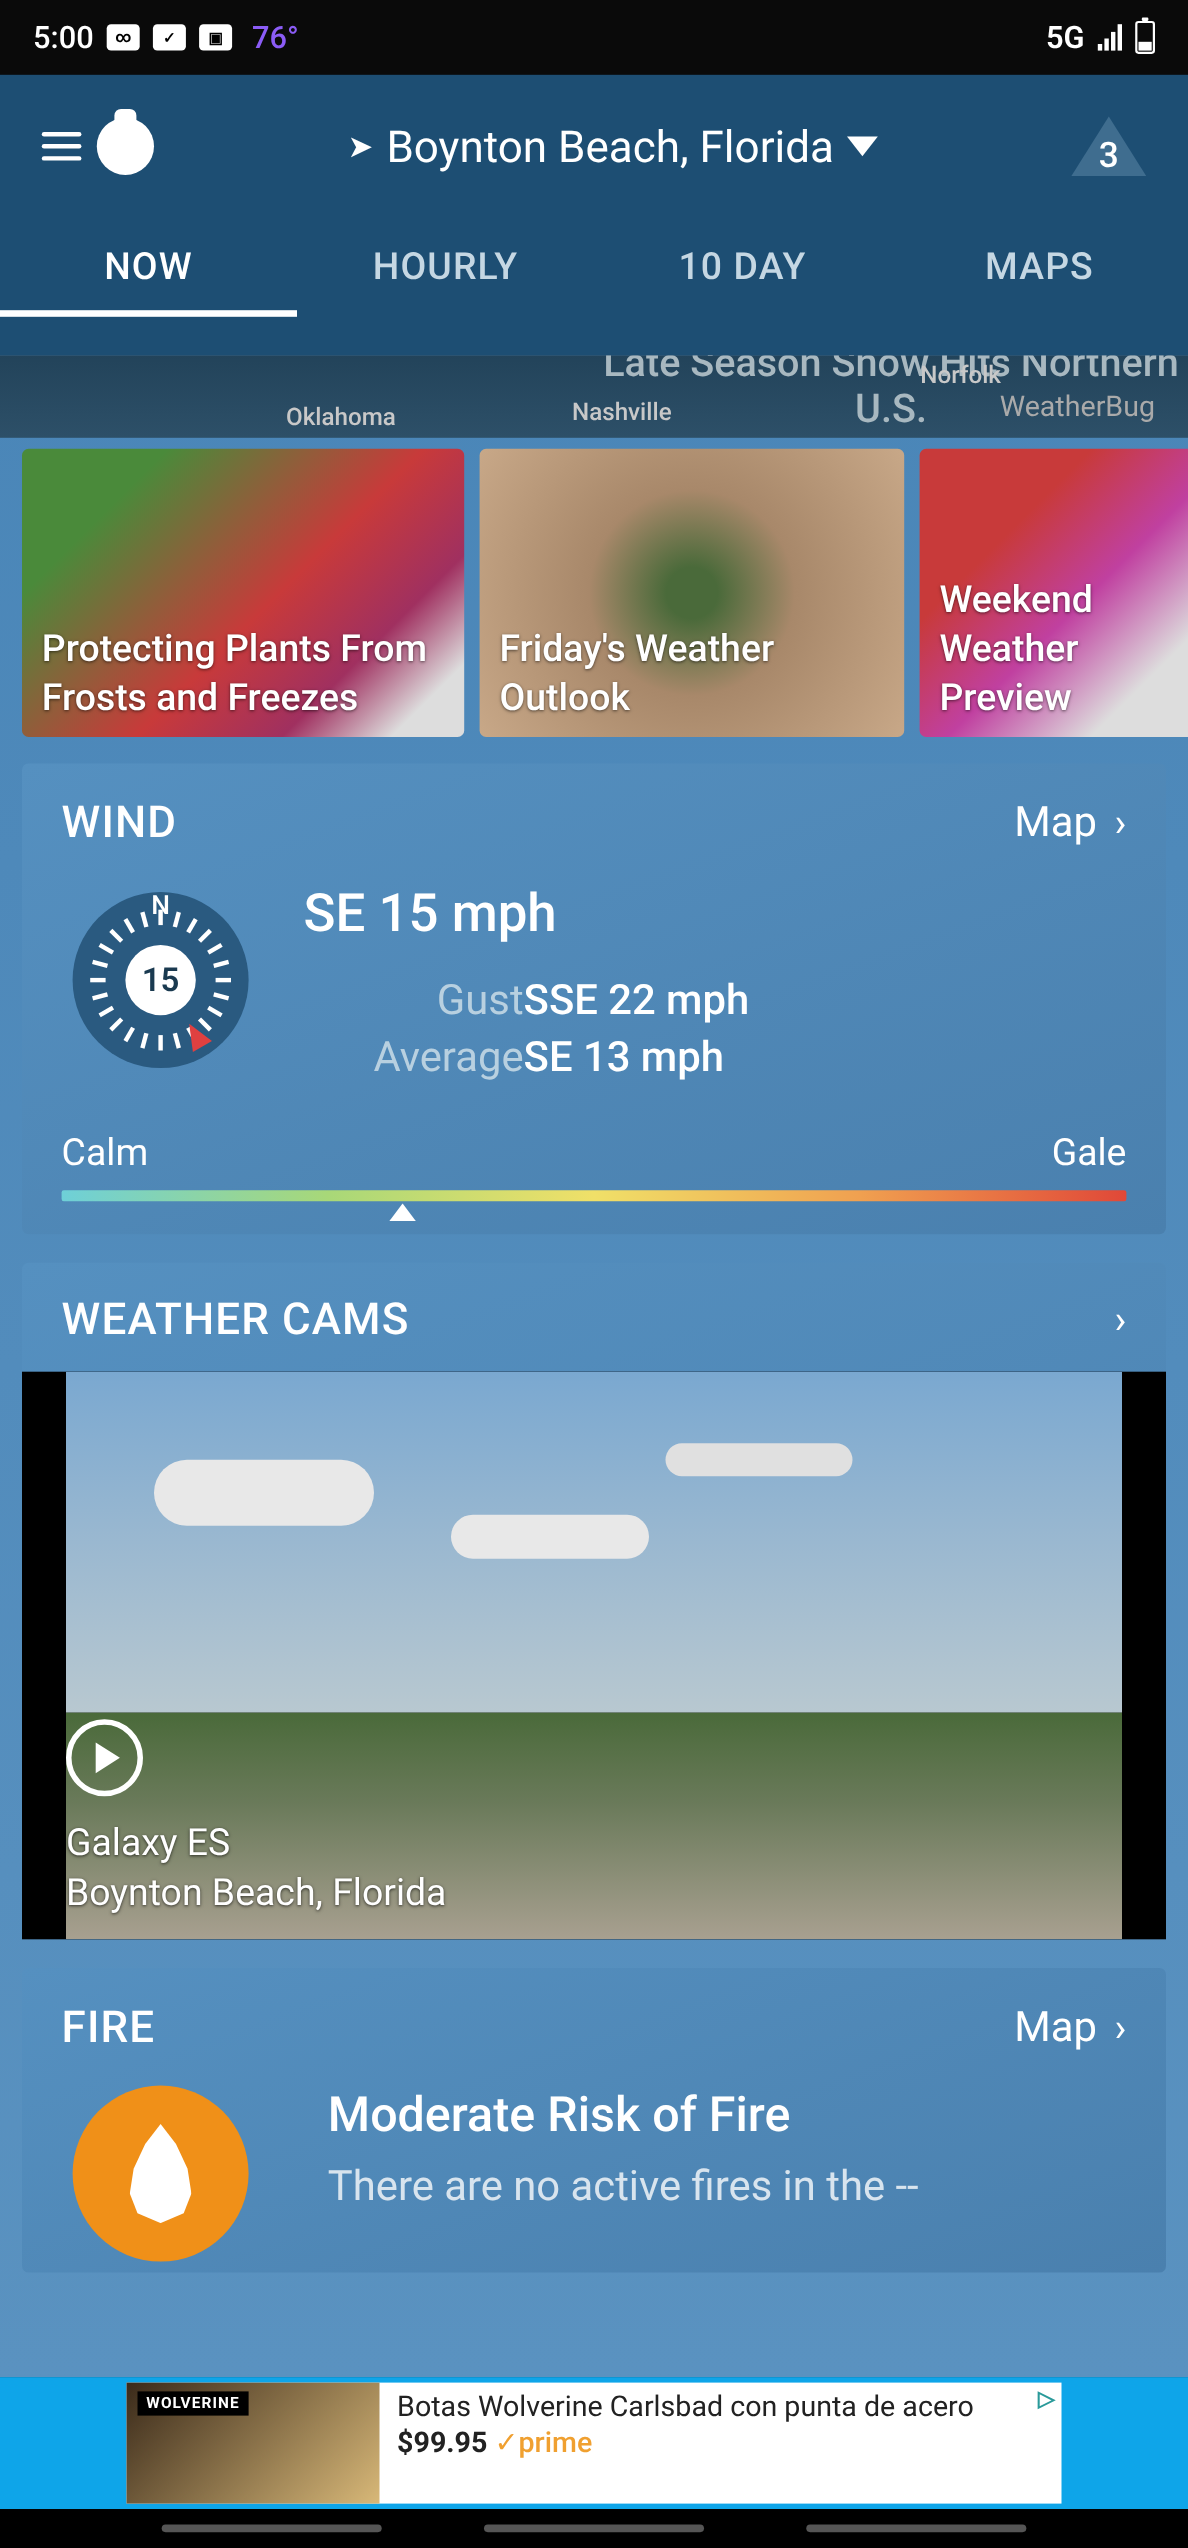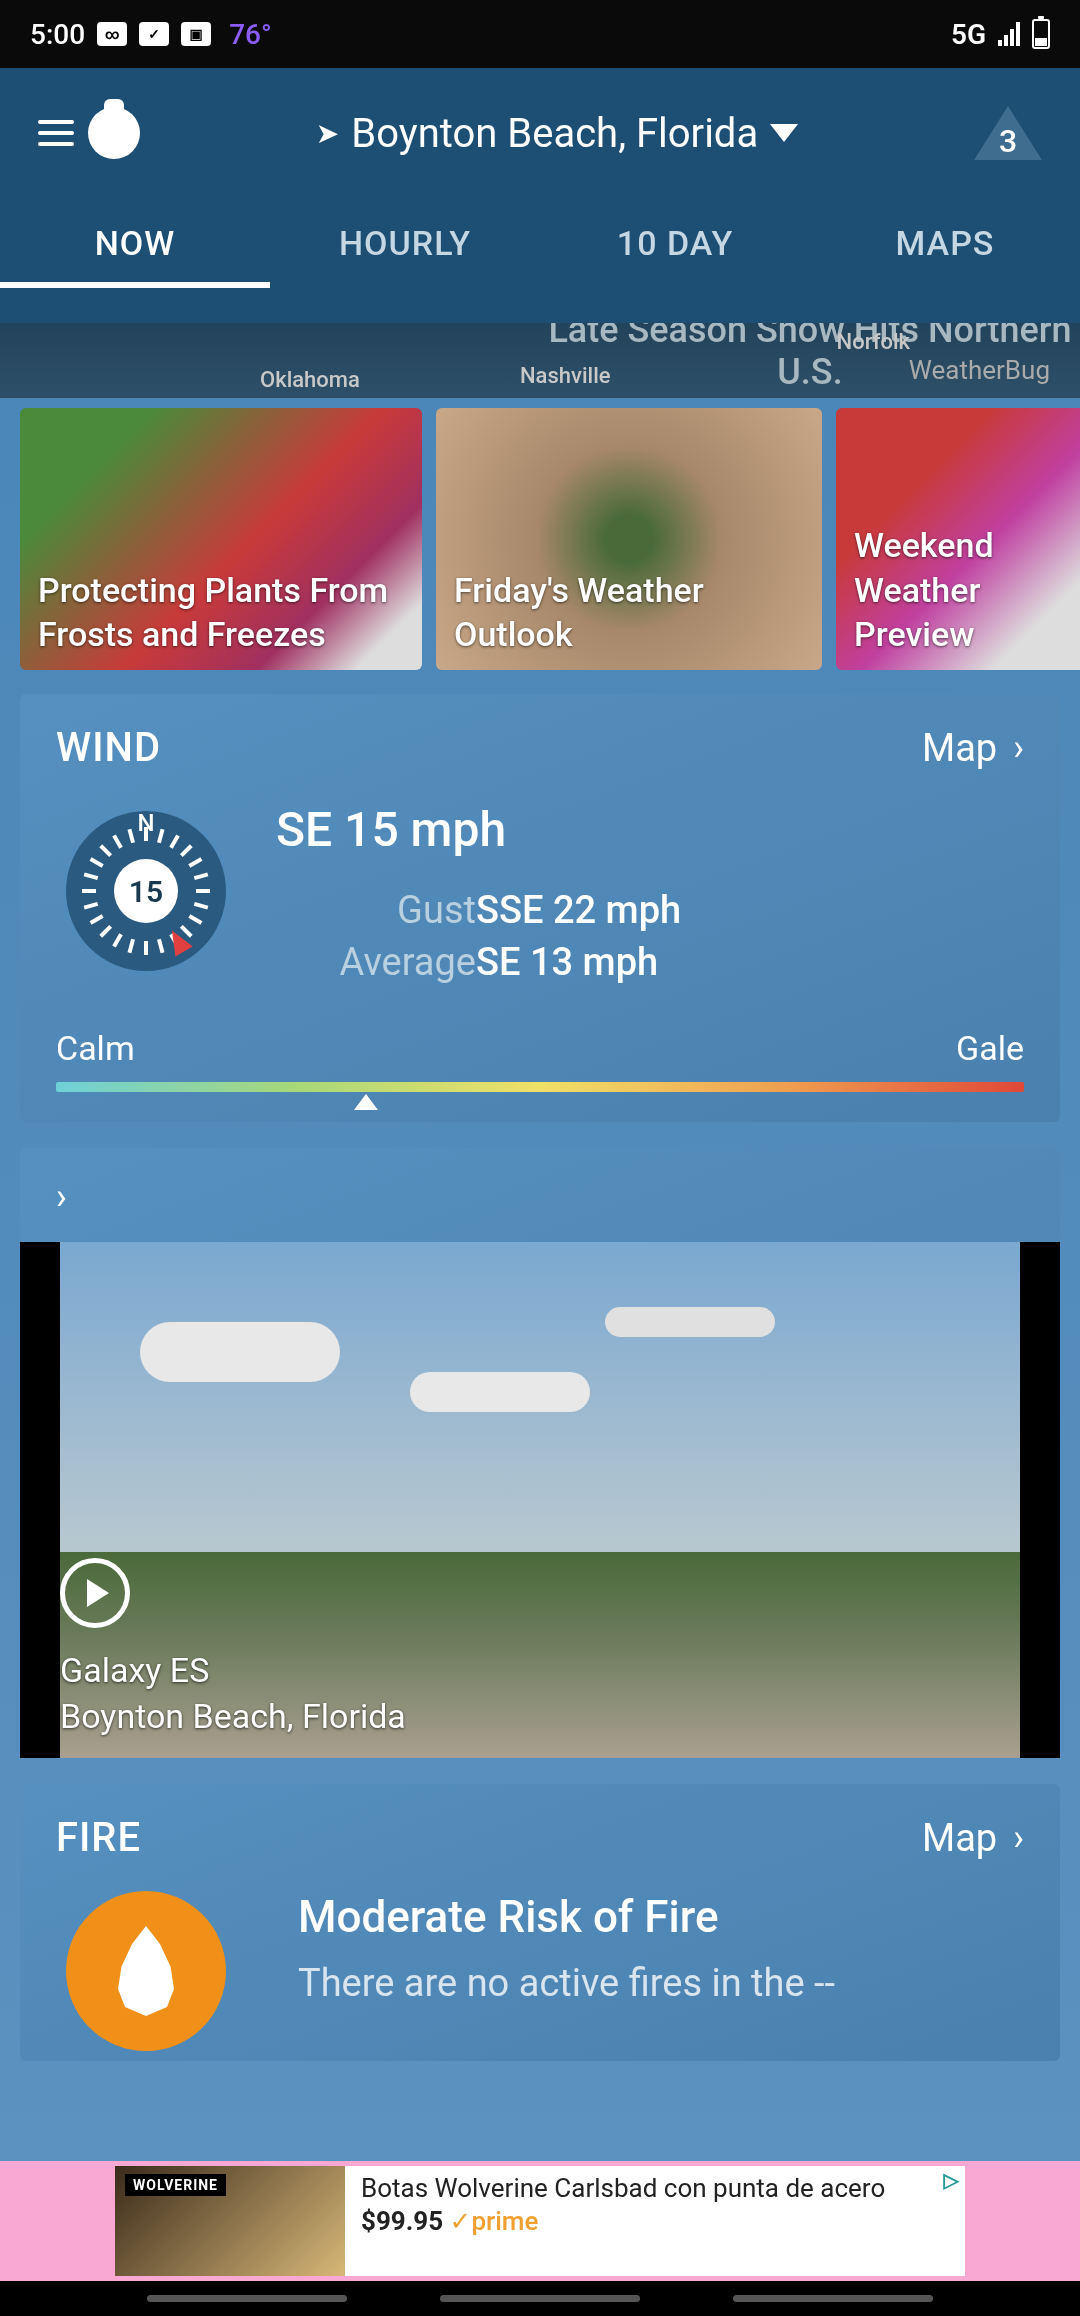--- a/index.html
+++ b/index.html
@@ -248,21 +248,21 @@
     border-radius: 50% 50% 50% 50% / 70% 70% 40% 40%;
     position: relative;
     clip-path: polygon(50% 0%, 70% 20%, 85% 45%, 90% 70%, 80% 90%, 50% 100%, 20% 90%, 10% 70%, 15% 45%, 30% 20%);
   }
   .fire-text { flex: 1; }
   .fire-title { color: #fff; font-size: 44px; font-weight: 500; margin-bottom: 18px; }
   .fire-desc { color: #d8e4ee; font-size: 38px; }
 
   .ad-bar {
     position: absolute; bottom: 35px; left: 0; right: 0;
-    height: 120px; background: #f9a8d4;
+    height: 120px; background: #0ea5e9;
     display: flex; align-items: center; justify-content: center;
   }
   .ad-box {
     width: 850px; height: 110px; background: #fff; display: flex;
     position: relative;
   }
   .ad-img {
     width: 230px; background: linear-gradient(135deg, #3a2a1a, #d8b878);
     position: relative;
   }
@@ -414,20 +414,21 @@
         <span>Gale</span>
       </div>
       <div class="scale-bar">
         <div class="scale-marker"></div>
       </div>
     </div>
   </div>
 
   <div class="card cams-card">
     <div class="card-header">
+      <span class="card-title">WEATHER CAMS</span>
       <span class="chevron">›</span>
     </div>
     <div class="cam-image">
       <div class="cam-sky"></div>
       <div class="cam-ground"></div>
       <div class="cam-play"></div>
       <div class="cam-caption">
         <div>Galaxy ES</div>
         <div>Boynton Beach, Florida</div>
       </div>

